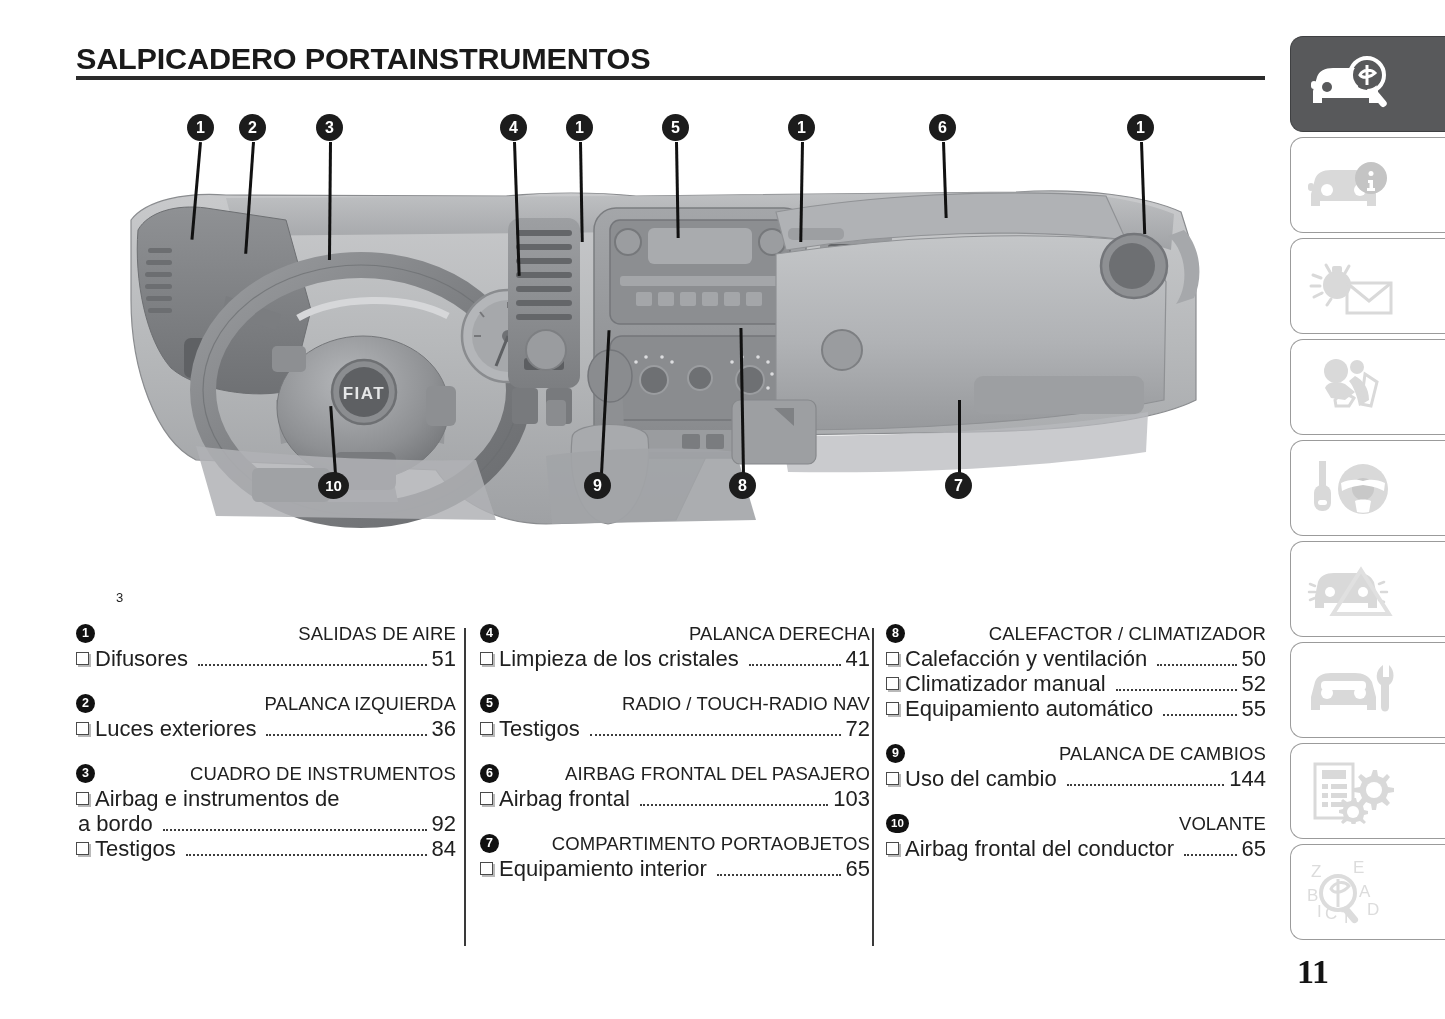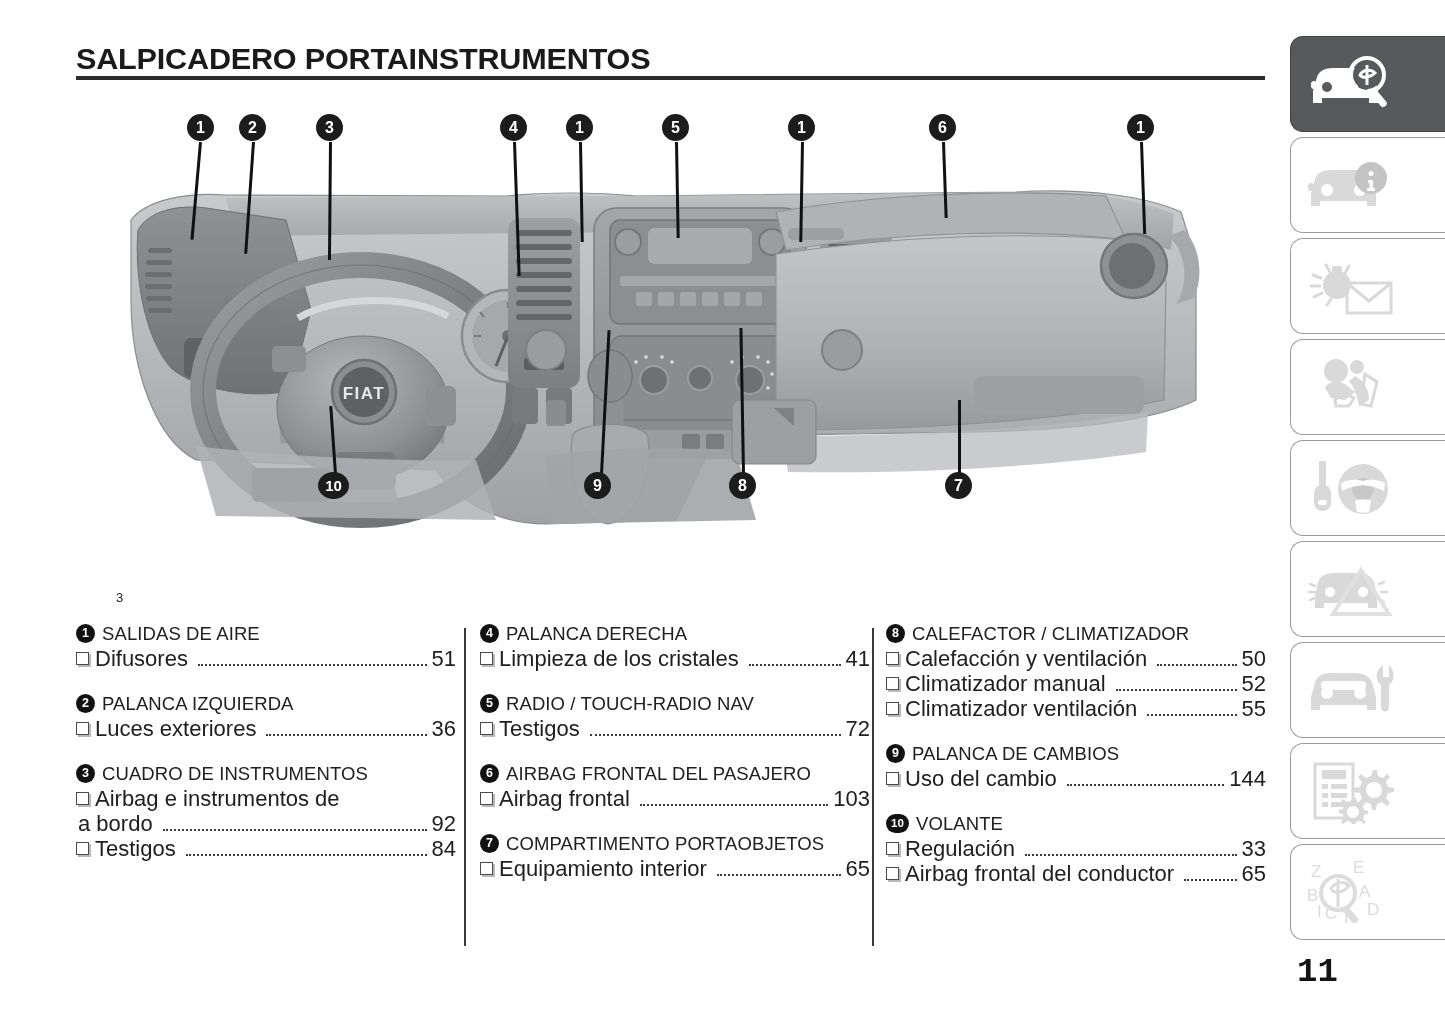--- a/index.html
+++ b/index.html
@@ -126,20 +126,21 @@
     font-family: "Liberation Sans", sans-serif;
   }
   .num-badge.two { width: 23px; border-radius: 11px; font-size: 11.5px; }
   .group-title {
     flex: 1 1 auto;
     font-size: 18.5px;
     line-height: 23px;
     color: #202020;
     margin-left: 7px;
     letter-spacing: 0.1px;
+    text-align: right;
   }
 
   .entry {
     display: flex;
     align-items: baseline;
     font-size: 22px;
     line-height: 25px;
     color: #202020;
   }
   .chk {
@@ -201,21 +202,21 @@
   .tab .ico svg { display:block; width:100%; height:100%; }
 
   
   #page-number {
     position: absolute;
     left: 1297px;
     top: 953px;
     font-size: 34px;
     font-weight: bold;
     color: #141414;
-    font-family: Liberation Mono, monospace;
+    font-family: Liberation Serif, serif;
   }
 </style>
 </head>
 <body>
 
 <div id="page-title">SALPICADERO PORTAINSTRUMENTOS</div>
 <div id="header-rule"></div>
 
 <div id="illustration">
   <svg id="dash-svg" viewBox="0 0 1190 470" preserveAspectRatio="none">
@@ -574,21 +575,21 @@
         <span class="pagenum">50</span>
       </div>
       <div class="entry">
         <span class="chk"></span>
         <span class="entry-label">Climatizador manual</span>
         <span class="dots"></span>
         <span class="pagenum">52</span>
       </div>
       <div class="entry">
         <span class="chk"></span>
-        <span class="entry-label">Climatizador ventilación</span>
+        <span class="entry-label">Equipamiento automático</span>
         <span class="dots"></span>
         <span class="pagenum">55</span>
       </div>
     </div>
 
     <div class="group">
       <div class="group-head">
         <span class="num-badge">9</span>
         <span class="group-title">PALANCA DE CAMBIOS</span>
       </div>
@@ -597,26 +598,20 @@
         <span class="entry-label">Uso del cambio</span>
         <span class="dots"></span>
         <span class="pagenum">144</span>
       </div>
     </div>
 
     <div class="group">
       <div class="group-head">
         <span class="num-badge two">10</span>
         <span class="group-title">VOLANTE</span>
-      </div>
-      <div class="entry">
-        <span class="chk"></span>
-        <span class="entry-label">Regulación</span>
-        <span class="dots"></span>
-        <span class="pagenum">33</span>
       </div>
       <div class="entry">
         <span class="chk"></span>
         <span class="entry-label">Airbag frontal del conductor</span>
         <span class="dots"></span>
         <span class="pagenum">65</span>
       </div>
     </div>
   </div>
 </div>

